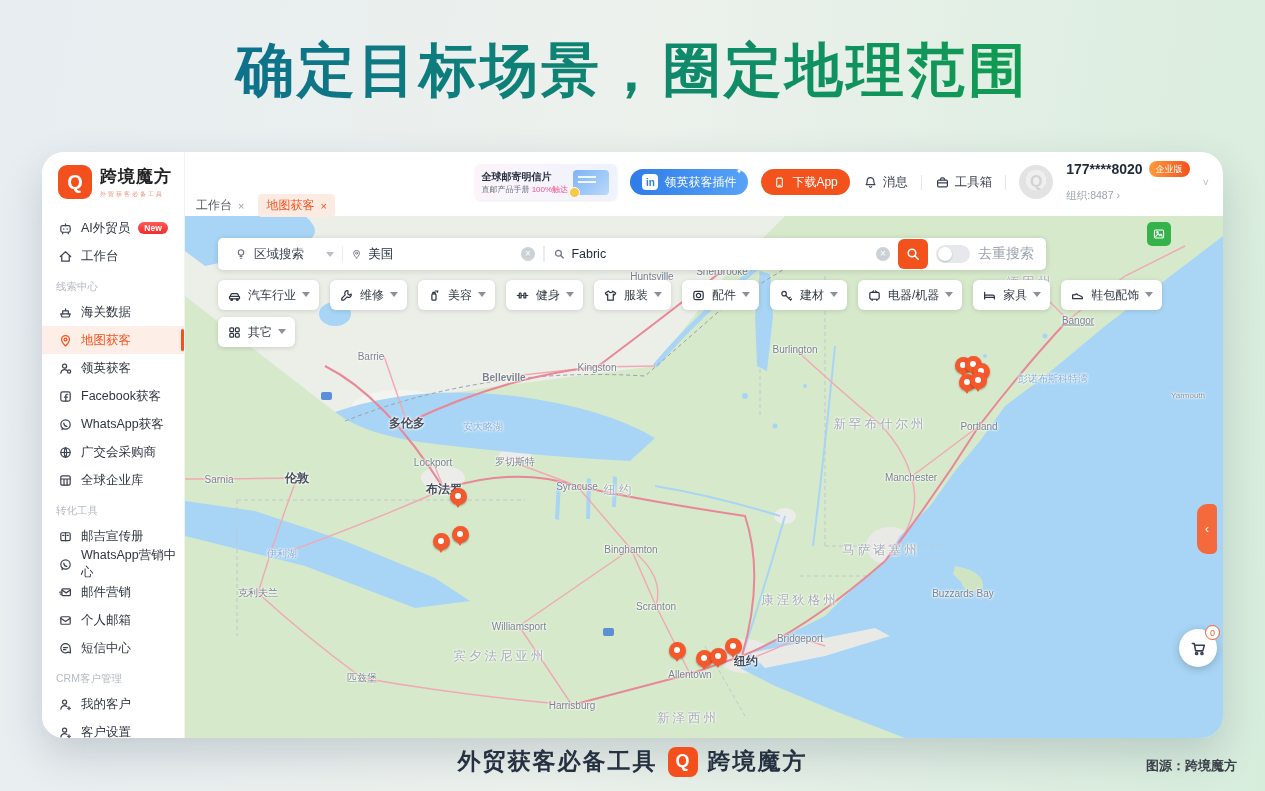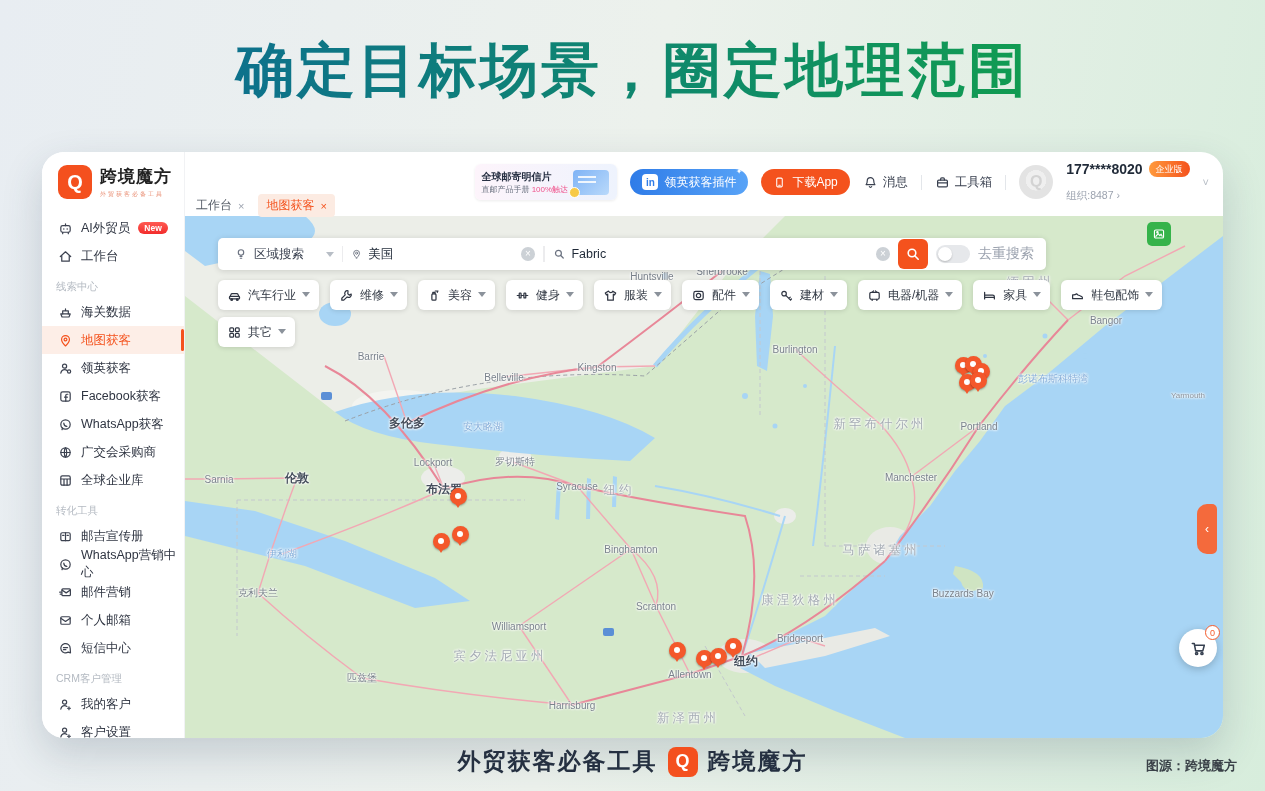--- a/index.html
+++ b/index.html
@@ -436,39 +436,39 @@
         <path d="M700 345 Q750 280 794 210 Q840 150 883 104"></path>
         <path d="M557 440 L505 458 L387 489"></path>
         <path d="M222 207 Q320 160 412 151 Q480 100 537 55"></path>
       </g>
       <rect x="418" y="412" width="11" height="8" rx="2" fill="#5b8fd6"></rect>
       <rect x="136" y="176" width="11" height="8" rx="2" fill="#5b8fd6"></rect>
     </svg>
 
     <div id="map-labels">
         <div class="mlabel town" style="left: 186px; top: 140px;">Barrie</div>
-        <div class="mlabel town" style="left: 319px; top: 161px;">Belleville</div>
+        <div class="mlabel town" style="left: 319px; top: 161px; font-weight: bold;">Belleville</div>
         <div class="mlabel town" style="left: 412px; top: 151px;">Kingston</div>
         <div class="mlabel town" style="left: 467px; top: 60px;">Huntsville</div>
         <div class="mlabel town" style="left: 537px; top: 55px;">Sherbrooke</div>
         <div class="mlabel city" style="left: 222px; top: 207px;">多伦多</div>
         <div class="mlabel city" style="left: 112px; top: 262px;">伦敦</div>
         <div class="mlabel town" style="left: 34px; top: 263px;">Sarnia</div>
         <div class="mlabel town" style="left: 248px; top: 246px;">Lockport</div>
         <div class="mlabel city" style="left: 259px; top: 273px;">布法罗</div>
         <div class="mlabel town" style="left: 330px; top: 246px;">罗切斯特</div>
         <div class="mlabel town" style="left: 392px; top: 270px;">Syracuse</div>
         <div class="mlabel state" style="left: 434px; top: 274px;">纽约</div>
         <div class="mlabel town" style="left: 446px; top: 333px;">Binghamton</div>
         <div class="mlabel town" style="left: 610px; top: 133px;">Burlington</div>
         <div class="mlabel state" style="left: 695px; top: 208px;">新罕布什尔州</div>
         <div class="mlabel town" style="left: 726px; top: 261px;">Manchester</div>
         <div class="mlabel town" style="left: 794px; top: 210px;">Portland</div>
         <div class="mlabel state" style="left: 845px; top: 66px;">缅因州</div>
-        <div class="mlabel town" style="left: 921px; top: 104px;">Bangor</div>
+        <div class="mlabel town" style="left: 893px; top: 104px; text-decoration: underline;">Bangor</div>
         <div class="mlabel water" style="left: 868px; top: 163px;">彭诺布斯科特湾</div>
         <div class="mlabel state" style="left: 696px; top: 334px;">马萨诸塞州</div>
         <div class="mlabel state" style="left: 615px; top: 384px;">康涅狄格州</div>
         <div class="mlabel town" style="left: 778px; top: 377px;">Buzzards Bay</div>
         <div class="mlabel town" style="left: 615px; top: 422px;">Bridgeport</div>
         <div class="mlabel city" style="left: 561px; top: 445px;">纽约</div>
         <div class="mlabel town" style="left: 505px; top: 458px;">Allentown</div>
         <div class="mlabel town" style="left: 471px; top: 390px;">Scranton</div>
         <div class="mlabel town" style="left: 334px; top: 410px;">Williamsport</div>
         <div class="mlabel town" style="left: 387px; top: 489px;">Harrisburg</div>

